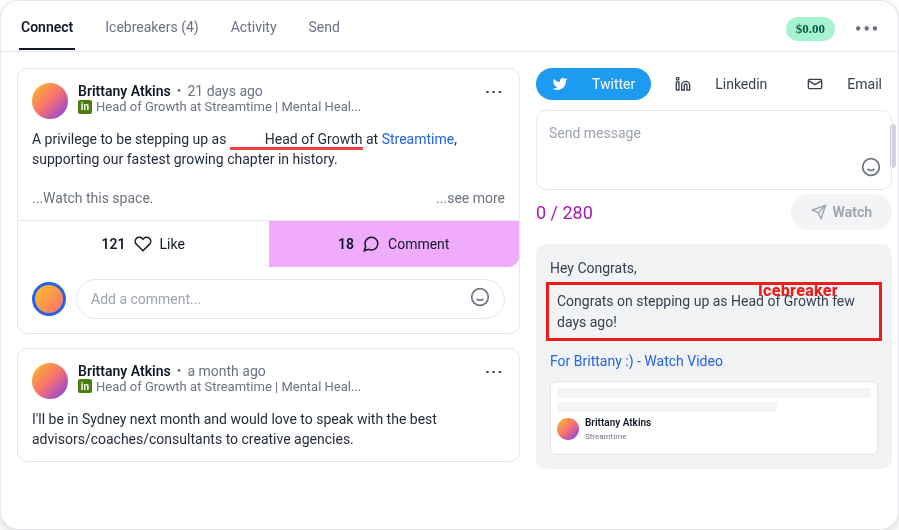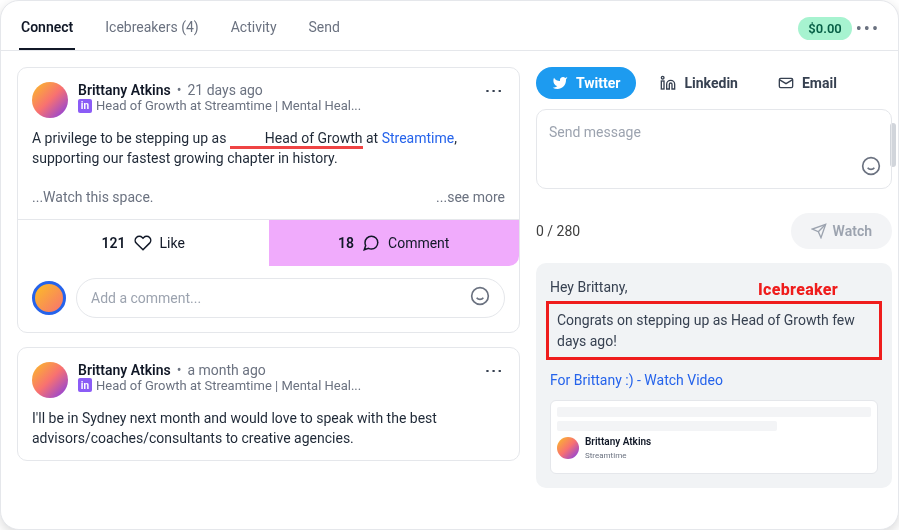--- a/index.html
+++ b/index.html
@@ -2,62 +2,62 @@
 <html><head>
 <meta charset="utf-8">
 <style>
   * { box-sizing: border-box; margin: 0; padding: 0; }
   body { font-family: -apple-system, BlinkMacSystemFont, "Segoe UI", Roboto, sans-serif; background: #fff; width: 899px; height: 530px; overflow: hidden; position: relative; }
   .frame { width: 899px; height: 530px; border: 1px solid #e5e7eb; border-radius: 19px; box-shadow: 0 4px 12px rgba(0,0,0,0.15); padding: 16px 0 0 0; display: flex; flex-direction: column; background: #fff; }
   .top-tabs { display: flex; align-items: center; padding: 0 18px; border-bottom: 1px solid #e5e7eb; gap: 28px; }
   .tab { font-size: 14px; color: #6b7280; padding: 0 2px 14px 2px; cursor: pointer; position: relative; }
   .tab.active { color: #111827; font-weight: 600; }
   .tab.active::after { content: ""; position: absolute; left: 0; right: 0; bottom: -1px; height: 2px; background: #111827; }
-  .top-right { margin-left: auto; display: flex; align-items: center; gap: 4px; padding-bottom: 10px; }
+  .top-right { margin-left: auto; display: flex; align-items: center; gap: 20px; padding-bottom: 10px; font-family: Liberation Serif, serif; }
   .balance { background: #a7f3d0; color: #065f46; font-weight: 600; font-size: 13px; padding: 4px 10px; border-radius: 12px; }
   .more-dots { color: #6b7280; cursor: pointer; font-size: 18px; letter-spacing: 2px; }
 
   .main { display: flex; flex: 1; overflow: hidden; }
   .left { flex: 1; padding: 16px 8px 0 16px; overflow-y: auto; }
   .right { width: 370px; padding: 16px 6px 0 8px; position: relative; }
 
   .card { border: 1px solid #e5e7eb; border-radius: 10px; margin-bottom: 14px; }
   .card-head { display: flex; align-items: flex-start; padding: 14px 14px 10px 14px; gap: 10px; }
   .avatar { width: 36px; height: 36px; border-radius: 50%; background: linear-gradient(135deg,#fbbf24,#f87171,#7c3aed); flex-shrink: 0; }
   .avatar.sm { width: 34px; height: 34px; border: 3px solid #2563eb; background: linear-gradient(135deg,#fbbf24,#f87171); }
   .head-text { flex: 1; min-width: 0; }
   .name-line { font-size: 14px; display: flex; align-items: center; gap: 6px; }
   .name-line .name { font-weight: 600; color: #111827; }
   .name-line .time { color: #6b7280; }
   .sub-line { font-size: 13px; color: #6b7280; display: flex; align-items: center; gap: 4px; white-space: nowrap; overflow: hidden; text-overflow: ellipsis; }
-  .li-badge { display: inline-flex; background: #8b5cf6; color: #fff; font-size: 10px; font-weight: 700; width: 14px; height: 14px; border-radius: 2px; align-items: center; justify-content: center; }
+  .li-badge { display: inline-flex; background: #4d7c0f; color: #fff; font-size: 10px; font-weight: 700; width: 14px; height: 14px; border-radius: 2px; align-items: center; justify-content: center; }
   .card-menu { color: #374151; cursor: pointer; letter-spacing: 1px; font-size: 18px; writing-mode: vertical-rl; }
 
   .card-body { padding: 0 14px 12px 14px; font-size: 14px; color: #1f2937; line-height: 1.45; }
   .highlight { border-bottom: 3px solid #ef4444; padding-left: 35px; }
   .linkish { color: #2563eb; }
   .see-more-row { display: flex; justify-content: space-between; color: #6b7280; font-size: 14px; margin-top: 18px; }
   .actions-row { display: flex; border-top: 1px solid #e5e7eb; }
   .action { flex: 1; display: flex; align-items: center; justify-content: center; gap: 8px; padding: 14px 0; font-size: 14px; color: #111827; cursor: pointer; }
   .action .cnt { font-weight: 600; }
   .action.comment-sel { background: #f0abfc; border-bottom-right-radius: 10px; }
   .add-comment-row { display: flex; align-items: center; gap: 10px; padding: 12px 14px 14px 14px; }
   .comment-box { flex: 1; border: 1px solid #e5e7eb; border-radius: 22px; height: 40px; display: flex; align-items: center; padding: 0 14px; color: #9ca3af; font-size: 14px; justify-content: space-between; }
   .emoji-ic { color: #6b7280; }
 
   
   .channels { display: flex; gap: 8px; align-items: center; margin-bottom: 10px; }
-  .chip { display: flex; align-items: center; gap: 8px; padding: 8px 16px; border-radius: 20px; font-size: 14px; font-weight: 700; cursor: pointer; }
+  .chip { display: flex; align-items: center; gap: 24px; padding: 8px 16px; border-radius: 20px; font-size: 14px; font-weight: 400; cursor: pointer; }
   .chip.active { background: #1d9bf0; color: #fff; }
   .chip.inactive { color: #374151; }
-  .compose { border: 1px solid #e5e7eb; border-radius: 10px; padding: 12px; position: relative; min-height: 80px; margin-bottom: 24px; }
+  .compose { border: 1px solid #e5e7eb; border-radius: 10px; padding: 12px; position: relative; min-height: 80px; margin-bottom: 4px; }
   .compose-placeholder { color: #9ca3af; font-size: 14px; }
   .compose-emoji { position: absolute; right: 10px; bottom: 8px; color: #6b7280; }
   .counter-row { display: flex; justify-content: space-between; align-items: center; }
-  .counter { color: #404040; font-size: 14px; }
+  .counter { color: #a21caf; font-size: 18px; }
   .send-btn { background: #f3f4f6; color: #9ca3af; font-weight: 600; border-radius: 22px; padding: 10px 20px; display: flex; align-items: center; gap: 6px; cursor: not-allowed; font-size: 14px; }
 
   .msg-panel { background: #f1f3f5; border-radius: 10px; margin-top: 14px; padding: 14px; font-size: 14px; color: #374151; line-height: 1.45; }
   .ice-label { position: absolute; right: 60px; top: 229px; color: #ef1c1c; font-weight: 800; font-size: 16px; letter-spacing: 0.3px; }
   .ice-box { border: 3px solid #ef1c1c; padding: 6px 8px; margin: 4px -4px 8px -4px; }
   .msg-link { color: #2563eb; }
   .preview { background: #fff; border: 1px solid #e5e7eb; border-radius: 6px; margin-top: 10px; height: 74px; padding: 6px; overflow: hidden; }
   .preview-top { height: 10px; background: #f3f4f6; margin-bottom: 4px; border-radius: 2px; }
   .preview-row { display: flex; align-items: center; gap: 6px; }
   .preview-av { width: 22px; height: 22px; border-radius: 50%; background: linear-gradient(135deg,#fbbf24,#f87171,#7c3aed); }
@@ -211,21 +211,21 @@
               <line x1="22" y1="2" x2="11" y2="13"></line>
               <polygon points="22 2 15 22 11 13 2 9 22 2"></polygon>
             </svg>
           <span>Watch</span>
         </div>
       </div>
 
       <div class="ice-label">Icebreaker</div>
 
       <div class="msg-panel">
-        <div>Hey Brittany,</div>
+        <div>Hey Congrats,</div>
         <div class="ice-box">
           <span>Congrats on stepping up as Head of Growth few days ago!</span>
         </div>
         <div style="margin-top:10px;">
           <span class="msg-link">For Brittany :) - Watch Video</span>
         </div>
         <div class="preview">
           <div class="preview-top"></div>
           <div class="preview-top" style="width:70%;"></div>
           <div class="preview-row" style="margin-top:4px;">

